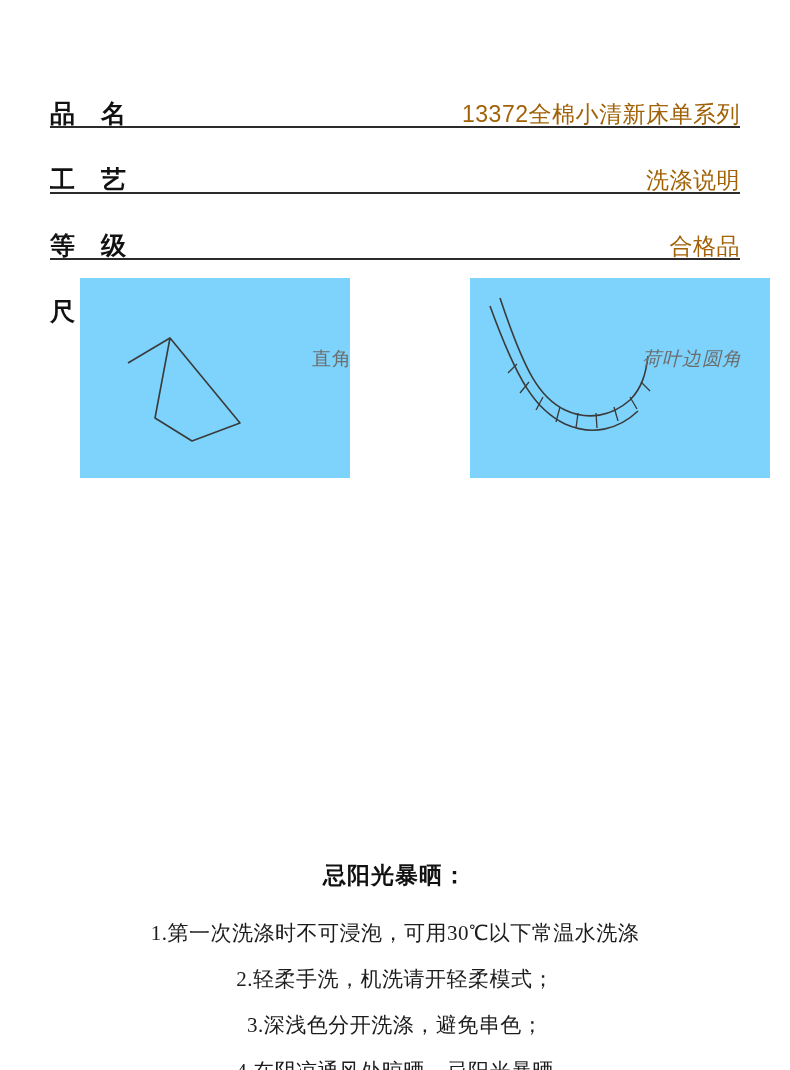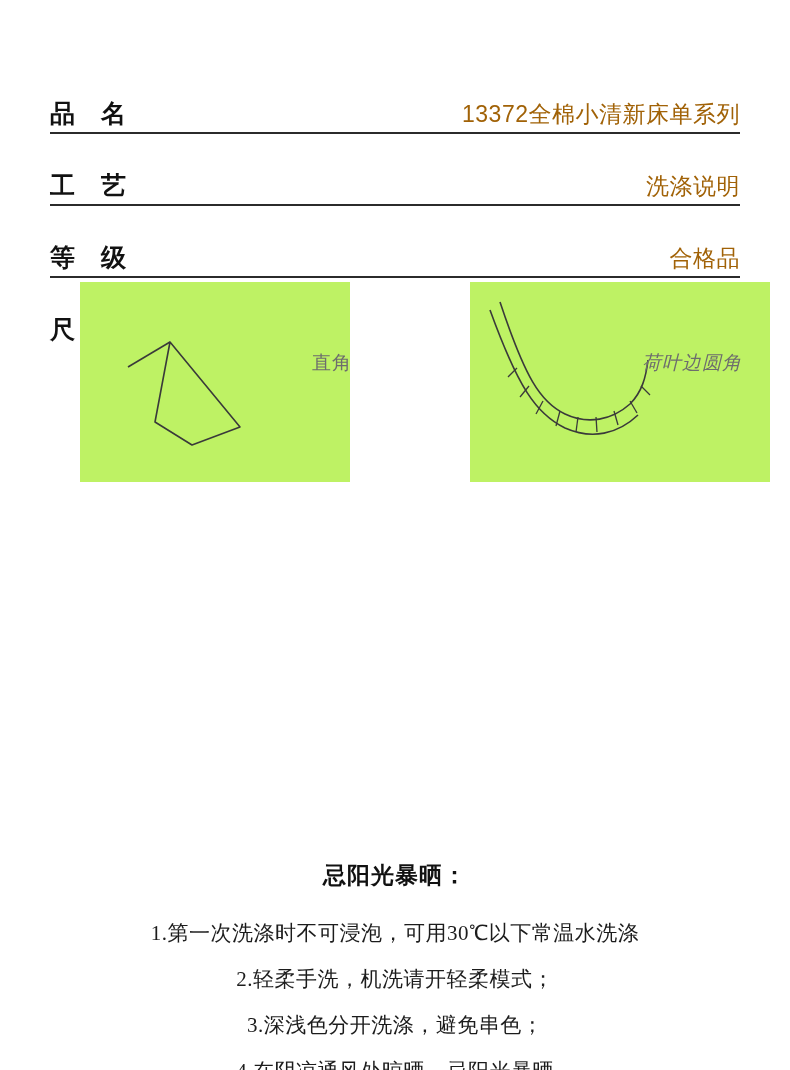--- a/index.html
+++ b/index.html
@@ -26,21 +26,20 @@
   
   .spec-table {
     margin-top: 62px;
   }
   .spec-row {
     display: flex;
     align-items: flex-end;
     justify-content: space-between;
     height: 64px;
     border-bottom: 2px solid #2b2b2b;
-    padding-bottom: 6px;
   }
   .spec-row.last {
     border-bottom: none;
   }
   .spec-label {
     font-size: 25px;
     font-weight: bold;
     letter-spacing: 0.5px;
     color: #111;
     white-space: pre;
@@ -77,21 +76,22 @@
     white-space: nowrap;
   }
 
   
   .figures {
     position: relative;
     height: 0;
   }
   .fig {
     position: absolute;
-    background: #bef264;
+    background: #7dd3fc;
+    margin-top: 20px;
   }
   .fig-left {
     left: 30px;
     top: -100px;
     width: 270px;
     height: 200px;
   }
   .fig-right {
     left: 420px;
     top: -100px;

